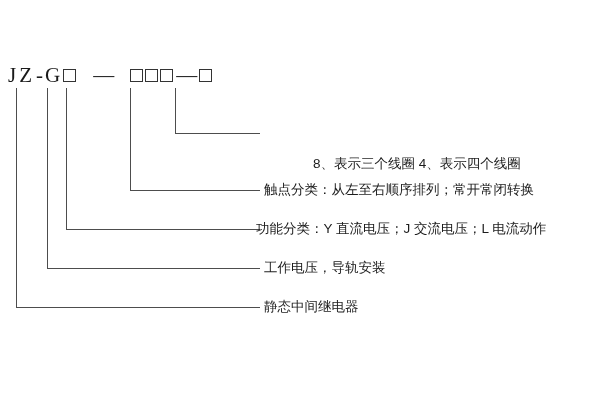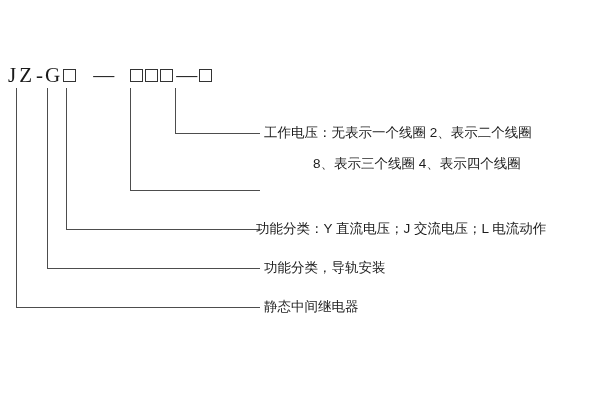--- a/index.html
+++ b/index.html
@@ -116,23 +116,23 @@
 
   <div class="vline" style="left:66px; top:88px; height:142px;"></div>
   <div class="hline" style="left:66px; top:229px; width:194px;"></div>
 
   <div class="vline" style="left:47px; top:88px; height:181px;"></div>
   <div class="hline" style="left:47px; top:268px; width:213px;"></div>
 
   <div class="vline" style="left:16px; top:88px; height:220px;"></div>
   <div class="hline" style="left:16px; top:307px; width:244px;"></div>
 
-  <div class="label" style="left:264px; top:124px;">工作电压：无表示一个线圈    2、表示二个线圈</div>
   <div class="label second-line" style="left:313px; top:155px;">8、表示三个线圈   4、表示四个线圈</div>
 
+  <div class="label" style="left:264px; top:181px;">触点分类：从左至右顺序排列；常开常闭转换</div>
 
   <div class="label" style="left:256px; top:220px;">功能分类：Y 直流电压；J 交流电压；L 电流动作</div>
 
-  <div class="label" style="left:264px; top:259px;">功能分类，导轨安装</div>
+  <div class="label" style="left:264px; top:259px;">工作电压，导轨安装</div>
 
   <div class="label" style="left:264px; top:298px;">静态中间继电器</div>
 
 </div>
 
 </body></html>

